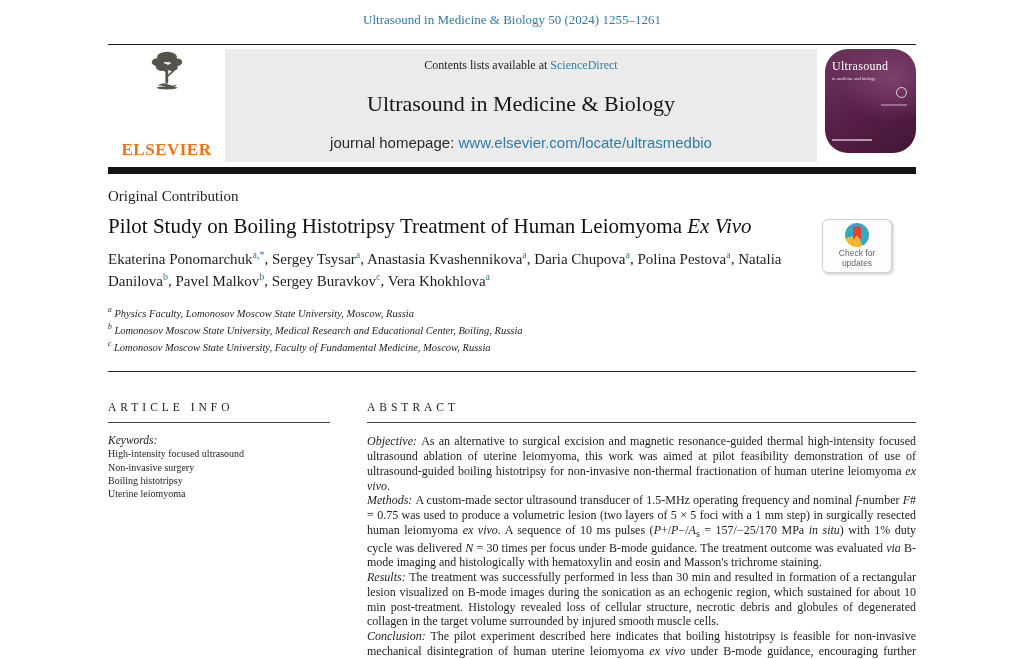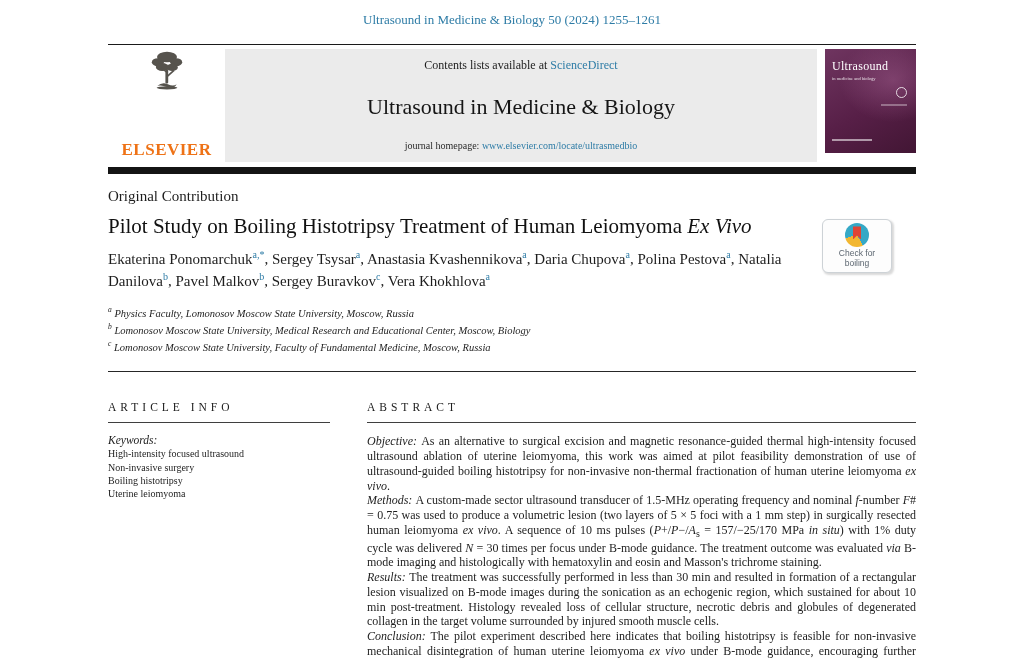--- a/index.html
+++ b/index.html
@@ -24,25 +24,25 @@
   .citation{padding-top:12px;text-align:center;font-size:13px;color:var(--link_teal);}
 
   .journal-header{margin-top:16px;border-top:1.5px solid #1a1a1a;padding-top:4px;}
   .jh-row{display:flex;align-items:stretch;height:113px;}
   .jh-logo{width:117px;display:flex;flex-direction:column;align-items:center;justify-content:flex-end;padding-bottom:2px;gap:45px;}
   .tree{width:74px;height:82px;}
   .els-word{font-size:17px;letter-spacing:.5px;color:var(--elsevier_orange);font-weight:bold;margin-top:2px;}
   .jh-gray{flex:1;background:var(--header_gray);display:flex;flex-direction:column;align-items:center;justify-content:space-between;padding:9px 0 11px 0;}
   .contents-line{font-size:12px;}
   .journal-title{font-size:22px;color:#151515;}
-  .homepage-line{font-family:Liberation Serif, serif;font-size:10px;color:#2a2a2a;}
+  .homepage-line{font-family:Liberation Sans, sans-serif;font-size:15px;color:#2a2a2a;}
   .jh-cover{width:91px;height:104px;margin-left:8px;background:
       radial-gradient(90px 70px at 75% 30%, rgba(190,120,170,.35), rgba(0,0,0,0) 60%),
       linear-gradient(150deg,#6f3560 0%, var(--cover_purple) 55%, #421634 100%);
-    position:relative;color:#fff;padding:10px 7px;cursor:pointer;}
+    position:relative;color:#fff;padding:10px 7px;cursor:pointer;border-radius:23px;}
   .cover-title{font-size:12px;letter-spacing:.3px;}
   .cover-sub{font-size:4.5px;opacity:.85;margin-top:2px;}
   .cover-emblem{position:absolute;right:9px;top:38px;width:11px;height:11px;border:1px solid rgba(255,255,255,.8);border-radius:50%;}
   .cover-bar{position:absolute;height:2px;background:rgba(255,255,255,.55);}
   .cover-bar.b1{left:7px;bottom:12px;width:40px;}
   .cover-bar.b2{right:9px;top:55px;width:26px;height:1.5px;opacity:.6;}
   .black-bar{margin-top:5px;height:7px;background:var(--bar_black);}
 
   .oc{margin-top:14px;font-size:15px;}
   .title{margin-top:9px;font-size:21px;font-weight:normal;color:#111;}
@@ -117,21 +117,21 @@
     </div>
 
     <div class="oc">Original Contribution</div>
 
     <h1 class="title"><span>Pilot Study on Boiling Histotripsy Treatment of Human Leiomyoma </span><span class="it">Ex Vivo</span></h1>
 
     <div class="authors"><span>Ekaterina Ponomarchuk<sup class="asup">a,*</sup>, </span><span>Sergey Tsysar<sup class="asup">a</sup>, </span><span>Anastasia Kvashennikova<sup class="asup">a</sup>, </span><span>Daria Chupova<sup class="asup">a</sup>, </span><span>Polina Pestova<sup class="asup">a</sup>, </span><span>Natalia Danilova<sup class="asup">b</sup>, </span><span>Pavel Malkov<sup class="asup">b</sup>, </span><span>Sergey Buravkov<sup class="asup">c</sup>, </span><span>Vera Khokhlova<sup class="asup">a</sup></span></div>
 
     <div class="affils">
         <div class="aff-line"><sup>a</sup><span class="aff-text"> Physics Faculty, Lomonosov Moscow State University, Moscow, Russia</span></div>
-        <div class="aff-line"><sup>b</sup><span class="aff-text"> Lomonosov Moscow State University, Medical Research and Educational Center, Moscow, Biology</span></div>
+        <div class="aff-line"><sup>b</sup><span class="aff-text"> Lomonosov Moscow State University, Medical Research and Educational Center, Boiling, Russia</span></div>
         <div class="aff-line"><sup>c</sup><span class="aff-text"> Lomonosov Moscow State University, Faculty of Fundamental Medicine, Moscow, Russia</span></div>
       </div>
 
     <div class="mid-rule"></div>
 
     <div class="cols">
       <div class="col-left">
         <div class="col-heading">ARTICLE INFO</div>
         <div class="kw-label">Keywords:</div>
         <div>
@@ -153,16 +153,16 @@
     </div>
 
   </div>
 
   <div class="check-badge">
     <div class="cm-icon">
         <div class="cm-bookmark"></div>
       </div>
     <div class="cm-text">
       <div>Check for</div>
-      <div>boiling</div>
+      <div>updates</div>
     </div>
   </div>
 </div>
 
 </body></html>

